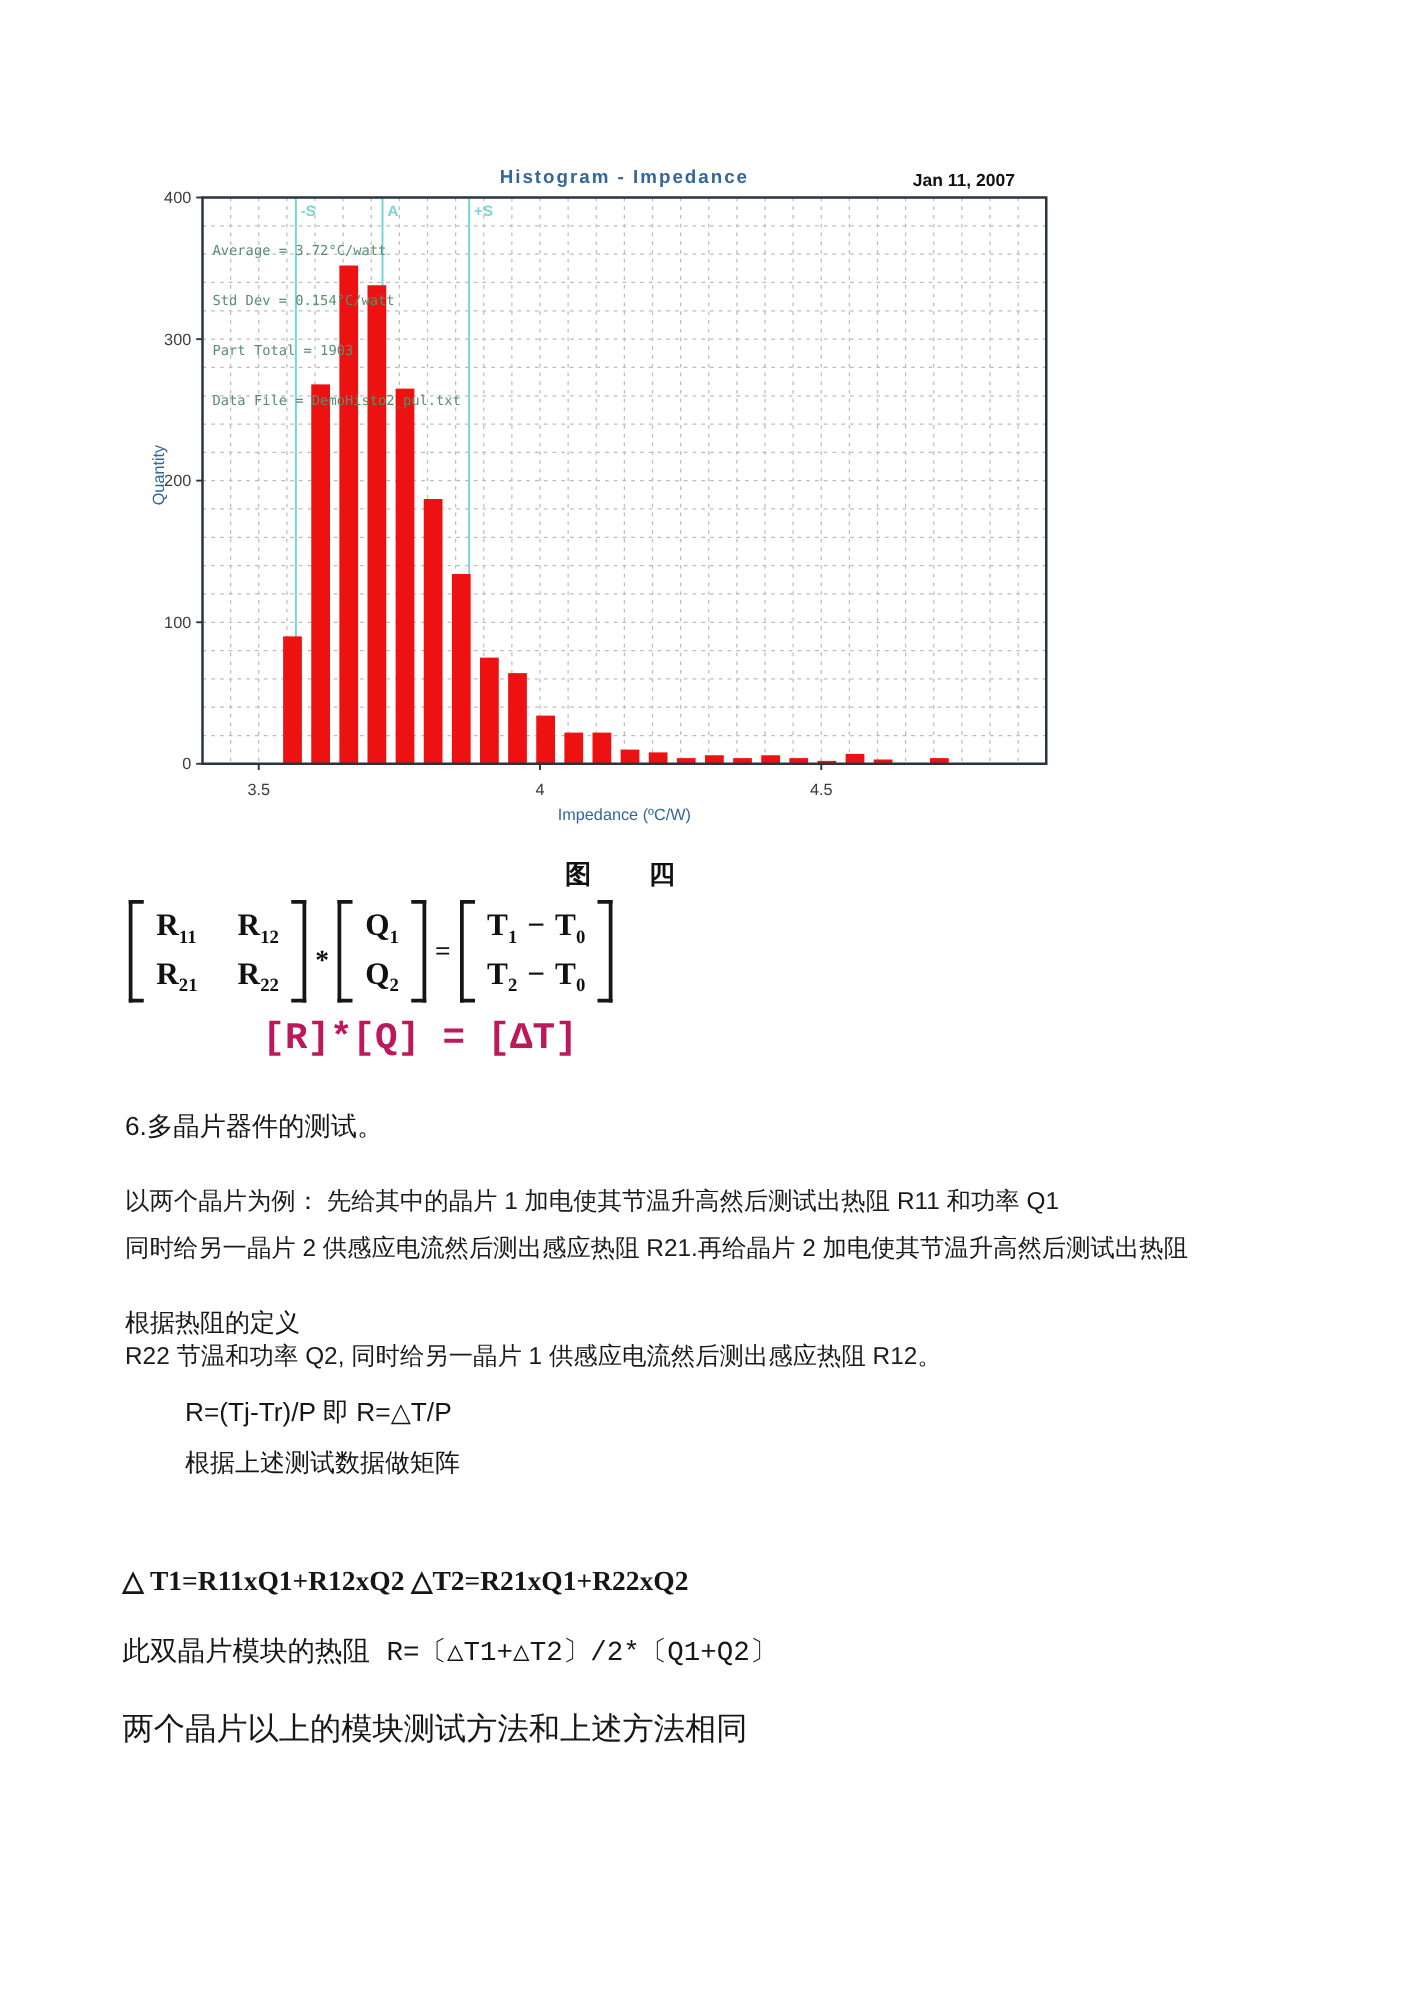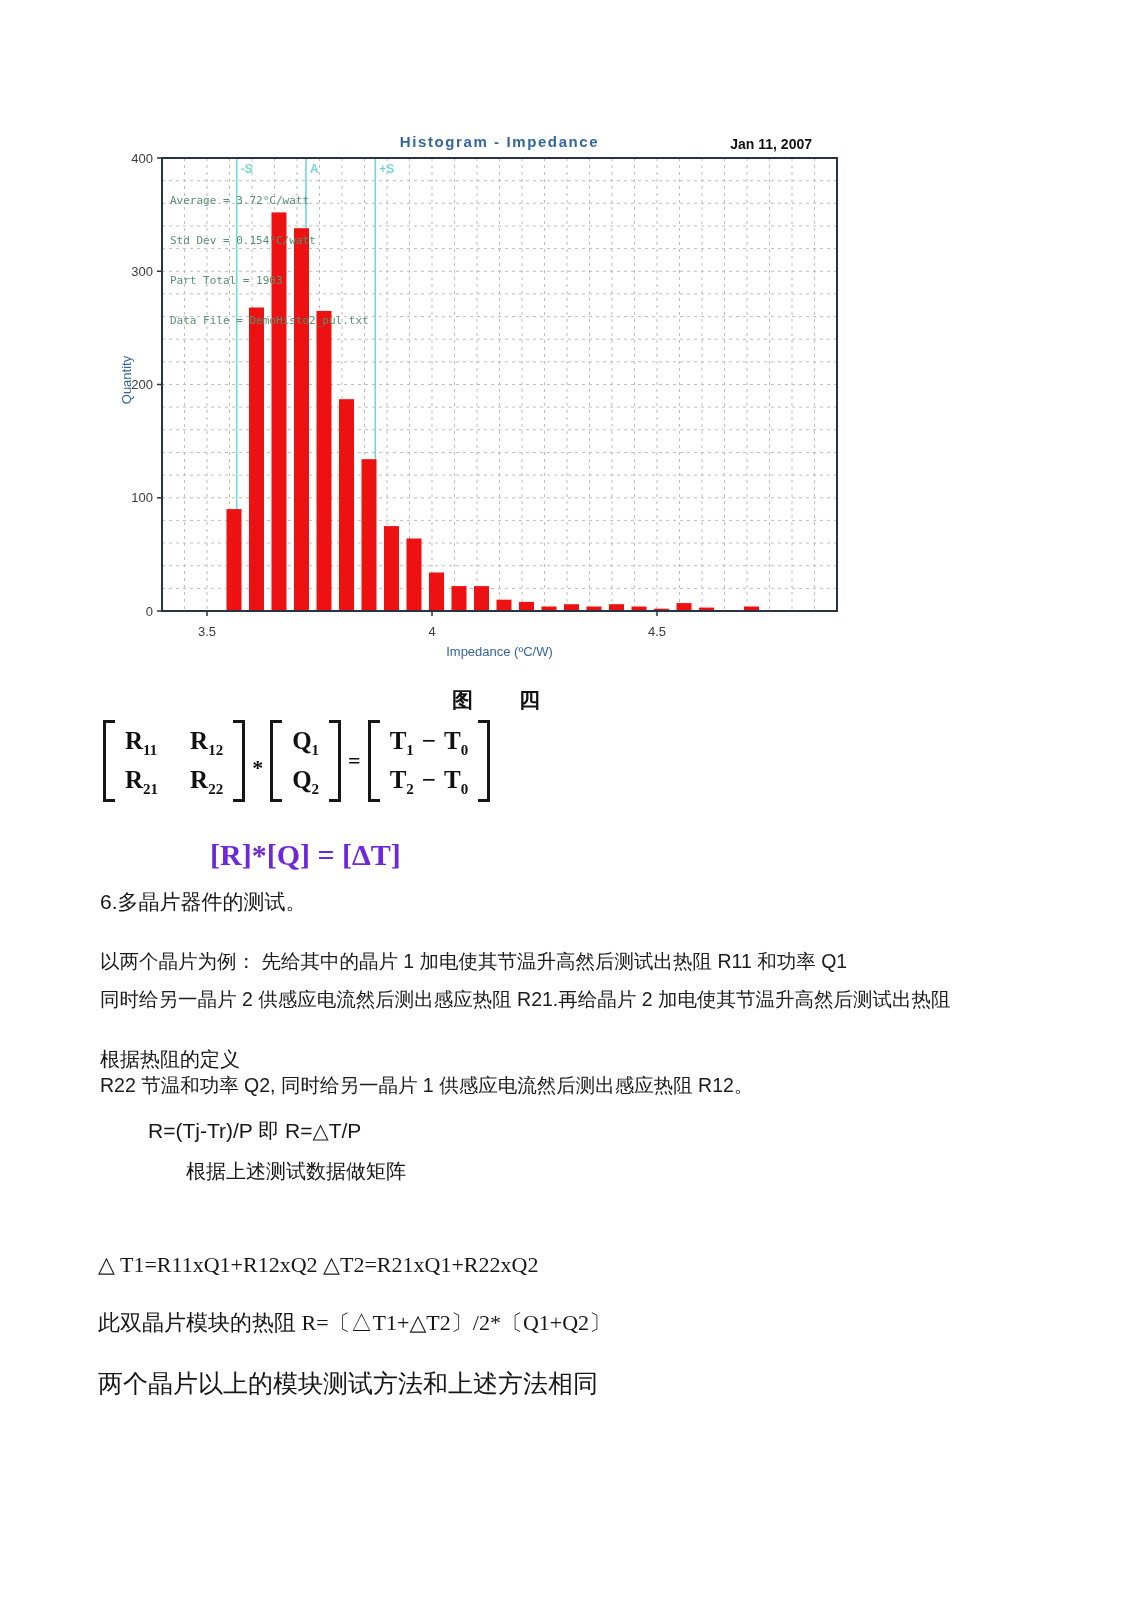--- a/index.html
+++ b/index.html
@@ -26,29 +26,29 @@
   .brl{border-left:3px solid #161616;border-top:3px solid #161616;border-bottom:3px solid #161616;}
   .brr{border-right:3px solid #161616;border-top:3px solid #161616;border-bottom:3px solid #161616;}
   .mgrid{display:grid;row-gap:10px;padding:7px 10px;align-items:center;}
   .m2x2{grid-template-columns:auto auto;column-gap:32px;}
   .m1col{grid-template-columns:auto;}
   .cell{white-space:nowrap;}
   .cell sub{font-size:15px;vertical-align:-6px;line-height:0;}
   .op{margin:0 7px;font-size:22px;}
   .op-star{align-self:center;margin-top:14px;}
   .minus{padding:0 8px;}
-  .eq2{left:210px;top:838px;font-family:Liberation Serif, serif;font-weight:bold;font-size:30px;color:#6d28d9;}
+  .eq2{left:210px;top:814px;font-family:Liberation Mono, monospace;font-weight:bold;font-size:30px;color:#be185d;}
   
   .h-section{left:100px;top:890px;font-size:21px;color:#161616;}
   .p-line{left:100px;font-size:19.5px;color:#1b1b1b;}
   .t-def{left:100px;top:1048px;font-size:20px;font-family:"Liberation Serif",serif;}
   .t-formula-r{left:148px;top:1100px;font-size:21px;margin-top:19px;}
-  .t-matrix-intro{left:148px;top:1160px;font-size:20px;font-family:"Liberation Serif",serif;margin-left:38px;}
-  .t-delta{left:98px;top:1252px;font-size:22px;font-family:"Liberation Serif",serif;}
-  .t-module{left:98px;top:1310px;font-size:22px;font-family:Liberation Serif, serif;text-align:center;}
+  .t-matrix-intro{left:148px;top:1160px;font-size:20px;font-family:"Liberation Serif",serif;}
+  .t-delta{left:98px;top:1252px;font-size:22px;font-family:"Liberation Serif",serif;font-weight:bold;}
+  .t-module{left:98px;top:1310px;font-size:22px;font-family:Liberation Mono, monospace;text-align:center;}
   .t-closing{left:98px;top:1370px;font-size:25px;font-family:"Liberation Serif",serif;}
 </style>
 </head>
 <body>
 
 <div class="page">
 
   <section>
     <svg id="chart-svg">
         <g stroke="#bdbdbd" stroke-width="1" stroke-dasharray="3 4">

